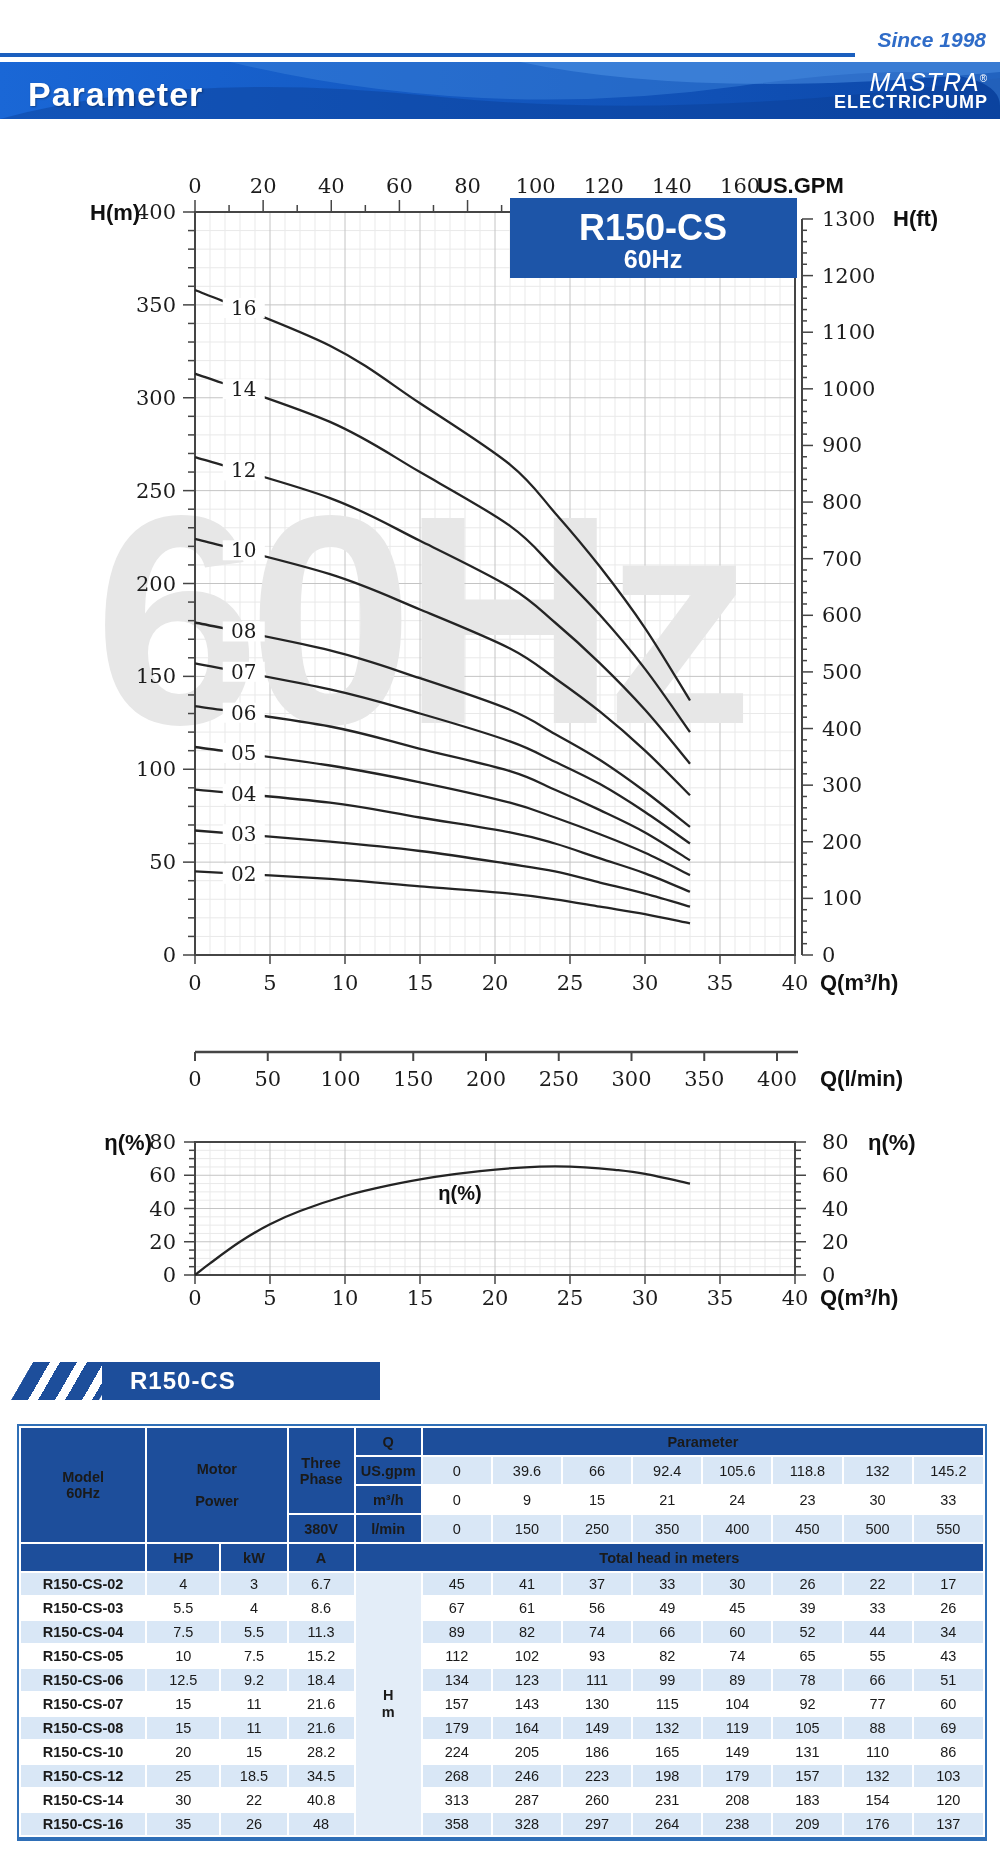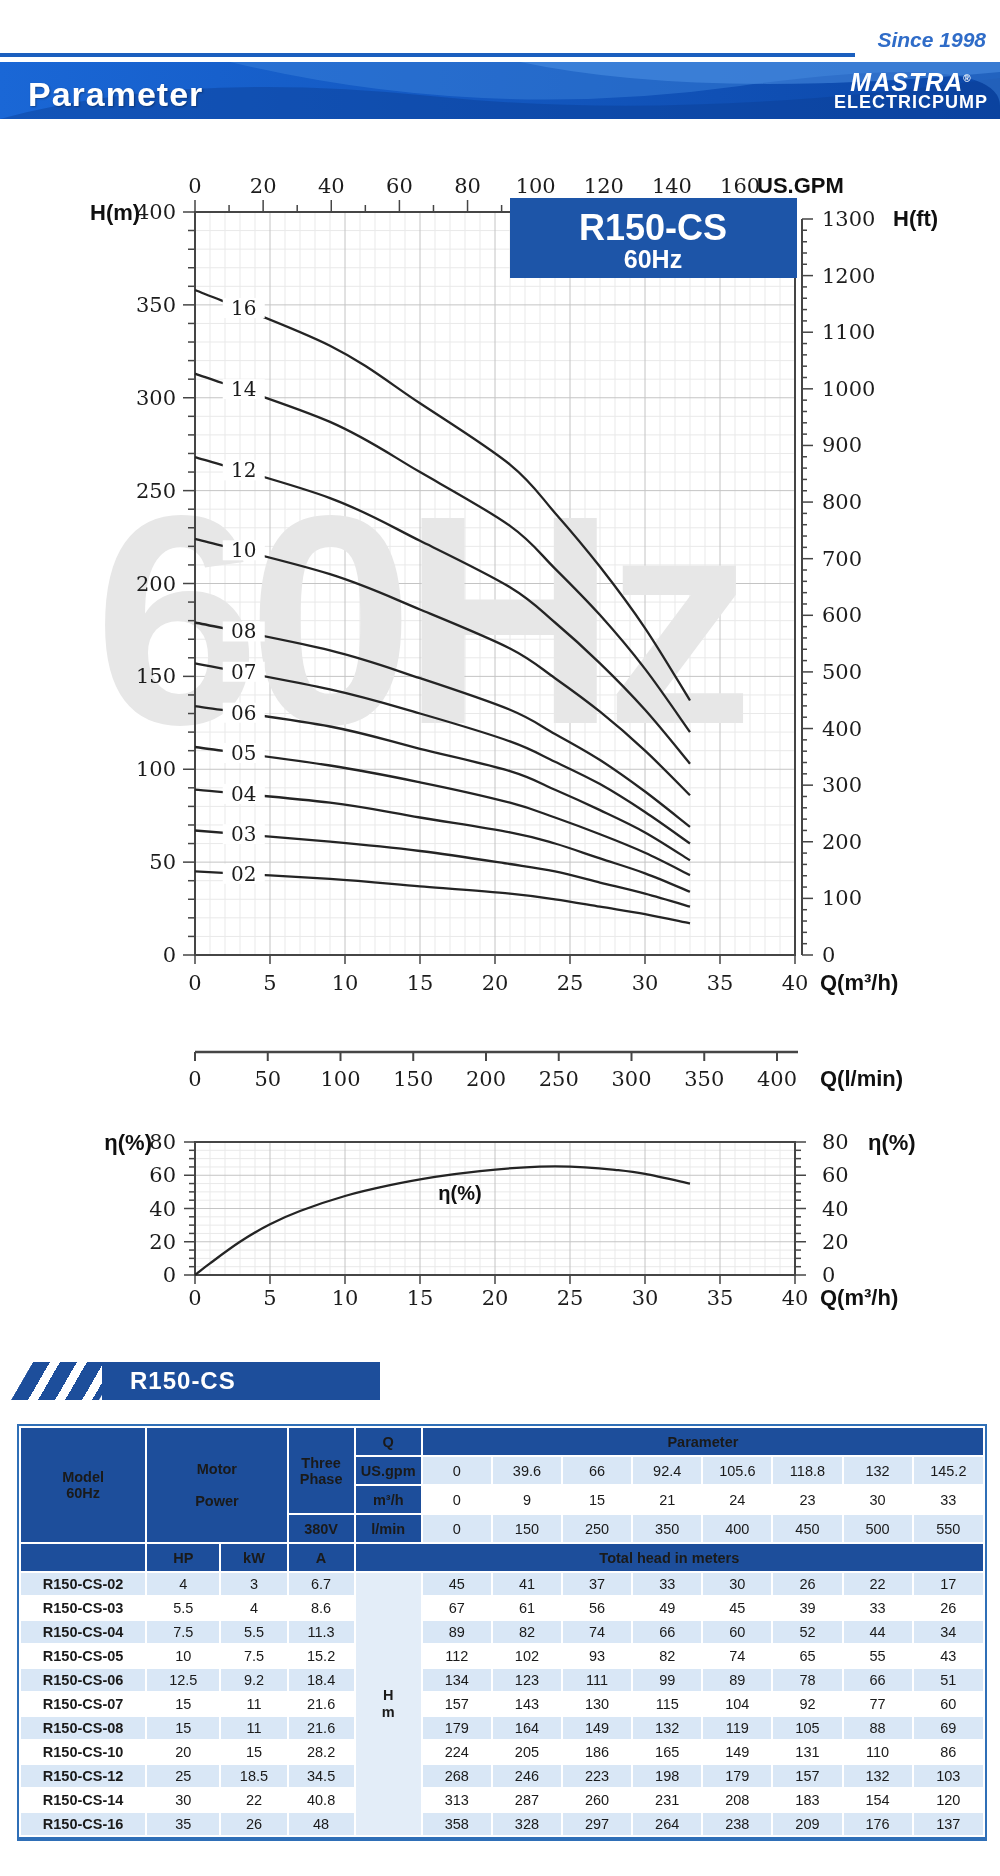--- a/index.html
+++ b/index.html
@@ -1,28 +1,28 @@
 <!DOCTYPE html>
 <html><head>
 <meta charset="utf-8">
 <style>
   html,body{margin:0;padding:0;background:#fff;}
   .page{position:relative;width:1000px;height:1876px;background:#fff;overflow:hidden;
-        font-family:"Liberation Sans",sans-serif;border-radius:18px;}
+        font-family:"Liberation Sans",sans-serif;}
   
   .since{position:absolute;top:28px;right:14px;font-size:21px;font-weight:bold;
          font-style:italic;color:#2f6cc8;}
   .topline{position:absolute;top:53px;left:0;width:855px;height:4px;background:#1b5fbe;}
   
   .header-bar{position:absolute;top:62px;left:0;width:1000px;height:57px;overflow:hidden;}
   .header-bar svg{position:absolute;top:0;left:0;}
   .header-title{position:absolute;top:13px;left:28px;font-size:34px;font-weight:bold;
                 color:#fff;letter-spacing:1px;text-shadow:1px 1px 2px rgba(0,0,0,.35);}
   .logo{position:absolute;top:4px;right:12px;text-align:center;color:#fff;}
-  .logo-mark{font-style:italic;font-weight:bold;font-size:25px;letter-spacing:1px;line-height:26px;}
+  .logo-mark{font-style:italic;font-weight:normal;font-size:25px;letter-spacing:1px;line-height:26px;text-align:right;}
   .logo-mark .slash{font-weight:bold;}
   .logo-reg{font-size:10px;vertical-align:super;font-style:normal;}
   .logo-sub{font-weight:bold;font-size:18px;letter-spacing:1px;line-height:14px;}
   
   #chart-svg{position:absolute;top:0;left:0;}
   text.tick{font-family:"DejaVu Serif",serif;font-size:21px;fill:#1c1c1c;}
   text.axlab{font-family:"Liberation Sans",sans-serif;font-weight:bold;font-size:22px;fill:#101010;}
   text.curvelab{font-family:"DejaVu Serif",serif;font-size:20px;fill:#1c1c1c;}
   text.wm{font-family:"Liberation Sans",sans-serif;font-weight:bold;fill:#e7e7e7;}
   text.boxbig{font-family:"Liberation Sans",sans-serif;font-weight:bold;font-size:36px;fill:#fff;}

